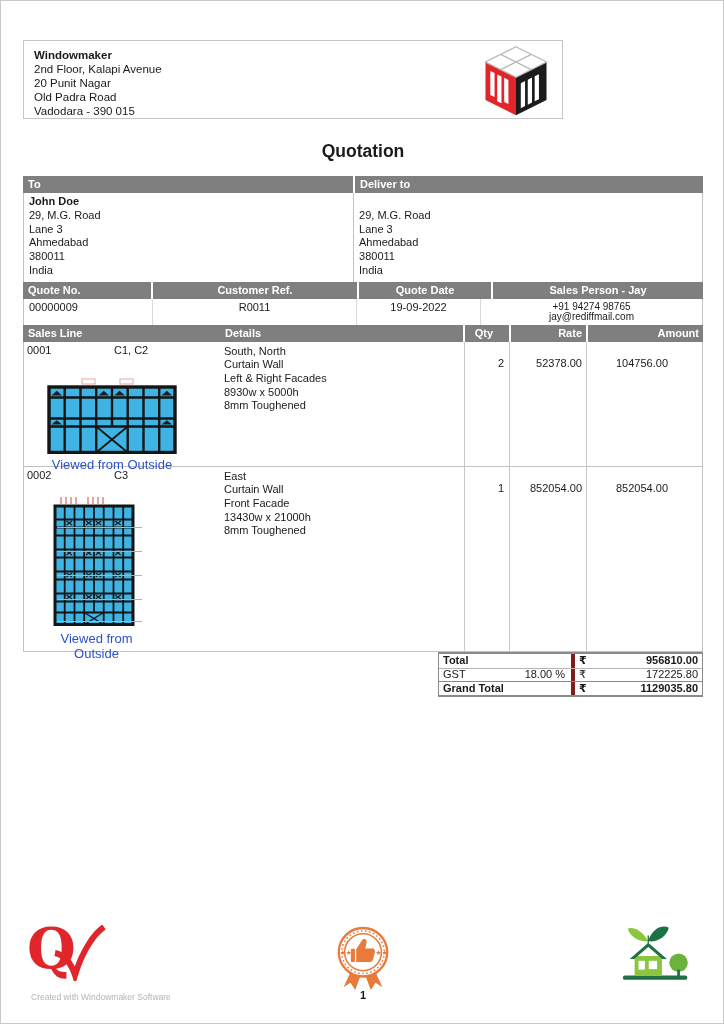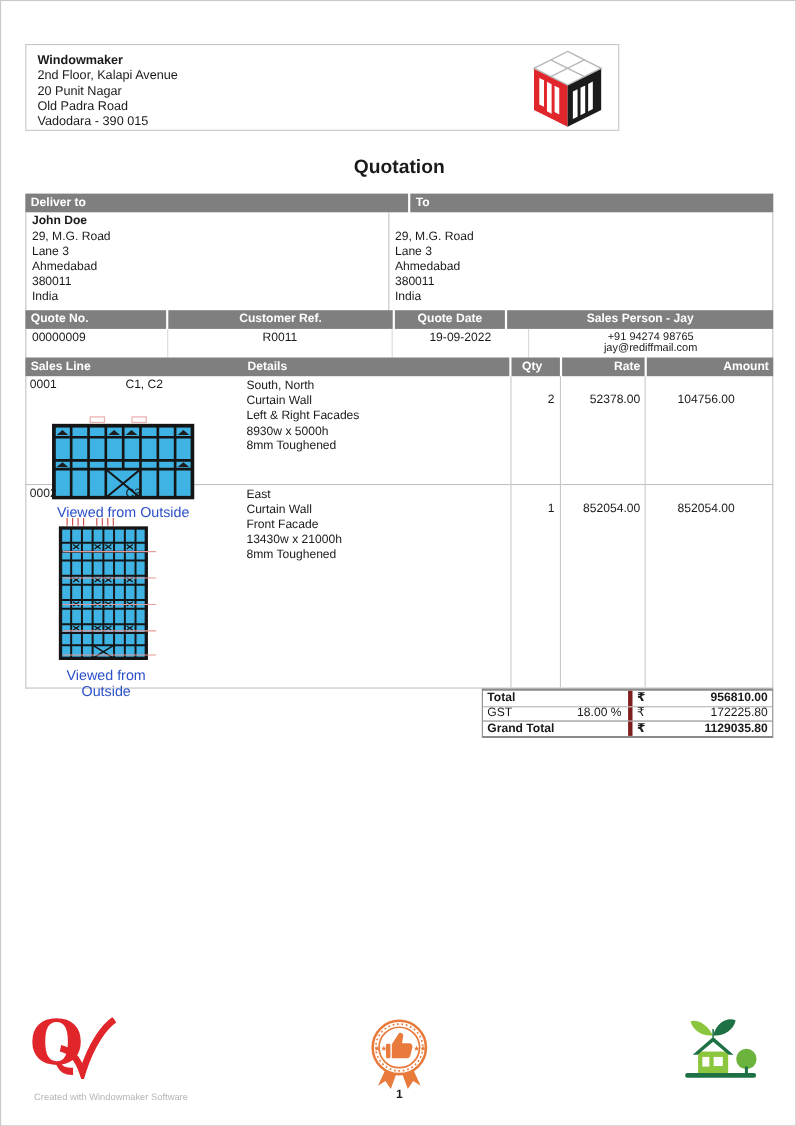--- a/index.html
+++ b/index.html
@@ -26,21 +26,21 @@
   
   .addr-wrap { position:absolute; left:22px; top:175px; width:680px; }
   .addr-body { display:flex; border-left:1px solid #c2c2c2; border-right:1px solid #c2c2c2; }
   .addr-col { width:330px; padding:2px 5px 4px; font-size:11px; line-height:13.8px; min-height:84px; }
   .addr-col.second { width:350px; border-left:1px solid #c2c2c2; }
   .addr-name { font-weight:bold; }
   .addr-spacer { height:13.8px; }
 
   
   .meta-head .c1 { width:128px; } .meta-head .c2 { width:204px; text-align:center; }
-  .meta-head .c3 { width:100px; text-align:center; } .meta-head .c4 { flex:1; text-align:center; }
+  .meta-head .c3 { width:132px; text-align:center; } .meta-head .c4 { flex:1; text-align:center; }
   .meta-body { display:flex; border-left:1px solid #c2c2c2; border-right:1px solid #c2c2c2;
                height:26px; font-size:11px; }
   .meta-body > div { padding-top:2px; }
   .meta-body .c1 { width:128px; padding-left:5px; }
   .meta-body .c2 { width:204px; text-align:center; border-left:1px solid #d9d9d9; }
   .meta-body .c3 { width:124px; text-align:center; border-left:1px solid #d9d9d9; }
   .meta-body .c4 { flex:1; text-align:center; border-left:1px solid #d9d9d9;
                    font-size:10px; line-height:10.5px; padding-top:3px; }
 
   
@@ -54,21 +54,21 @@
   .item-row .c1 { width:440px; padding-top:2px; display:flex; }
   .item-left { width:200px; }
   .item-top { display:flex; line-height:13.6px; }
   .line-no { padding-left:3px; width:90px; }
   .positions { }
   .details { line-height:13.6px; padding-top:1px; }
   .details div { min-height:13.6px; }
   .cell-qty { width:45px; text-align:right; padding:15px 5px 0 0; border-left:1px solid #c8c8c8; }
   .cell-rate { width:77px; text-align:right; padding:15px 4px 0 0; border-left:1px solid #c8c8c8; }
   .cell-amt { flex:1; text-align:center; padding:15px 5px 0 0; border-left:1px solid #c8c8c8; }
-  .row1 { height:99px; } .row2 { height:185px; }
+  .row1 { height:125px; } .row2 { height:185px; }
   .diag-block1 { margin:21px 0 0 23px; width:130px; }
   .diag-block2 { margin:13px 0 0 25px; width:95px; }
   .diag-caption { text-align:center; font-size:13px; color:#2b50c8; margin-top:1px; }
 
   
   .totals { margin-left:415px; width:265px; border:1px solid #8a8a8a;
             border-top-width:2px; border-bottom-width:2px; font-size:11px; }
   .t-row { display:flex; height:13.8px; line-height:13px; align-items:center; }
   .t-row + .t-row { border-top:1px solid #b5b5b5; }
   .t-row.grand { border-top:1.5px solid #8a8a8a; }
@@ -120,22 +120,22 @@
         <line x1="56.5" y1="11.2" x2="23.5" y2="27.7" stroke="#b8b8b8" stroke-width="1.4"></line>
       </svg>
     </div>
   </div>
 
   <div class="doc-title">Quotation</div>
 
   <div class="addr-wrap">
 
     <div class="bar">
+      <div class="bar-cell" style="width:330px">To</div>
       <div class="bar-cell" style="flex:1">Deliver to</div>
-      <div class="bar-cell" style="width:330px">To</div>
     </div>
     <div class="addr-body">
       <div class="addr-col">
         <div class="addr-name">John Doe</div>
         <div>29, M.G. Road</div>
         <div>Lane 3</div>
         <div>Ahmedabad</div>
         <div>380011</div>
         <div>India</div>
       </div>

